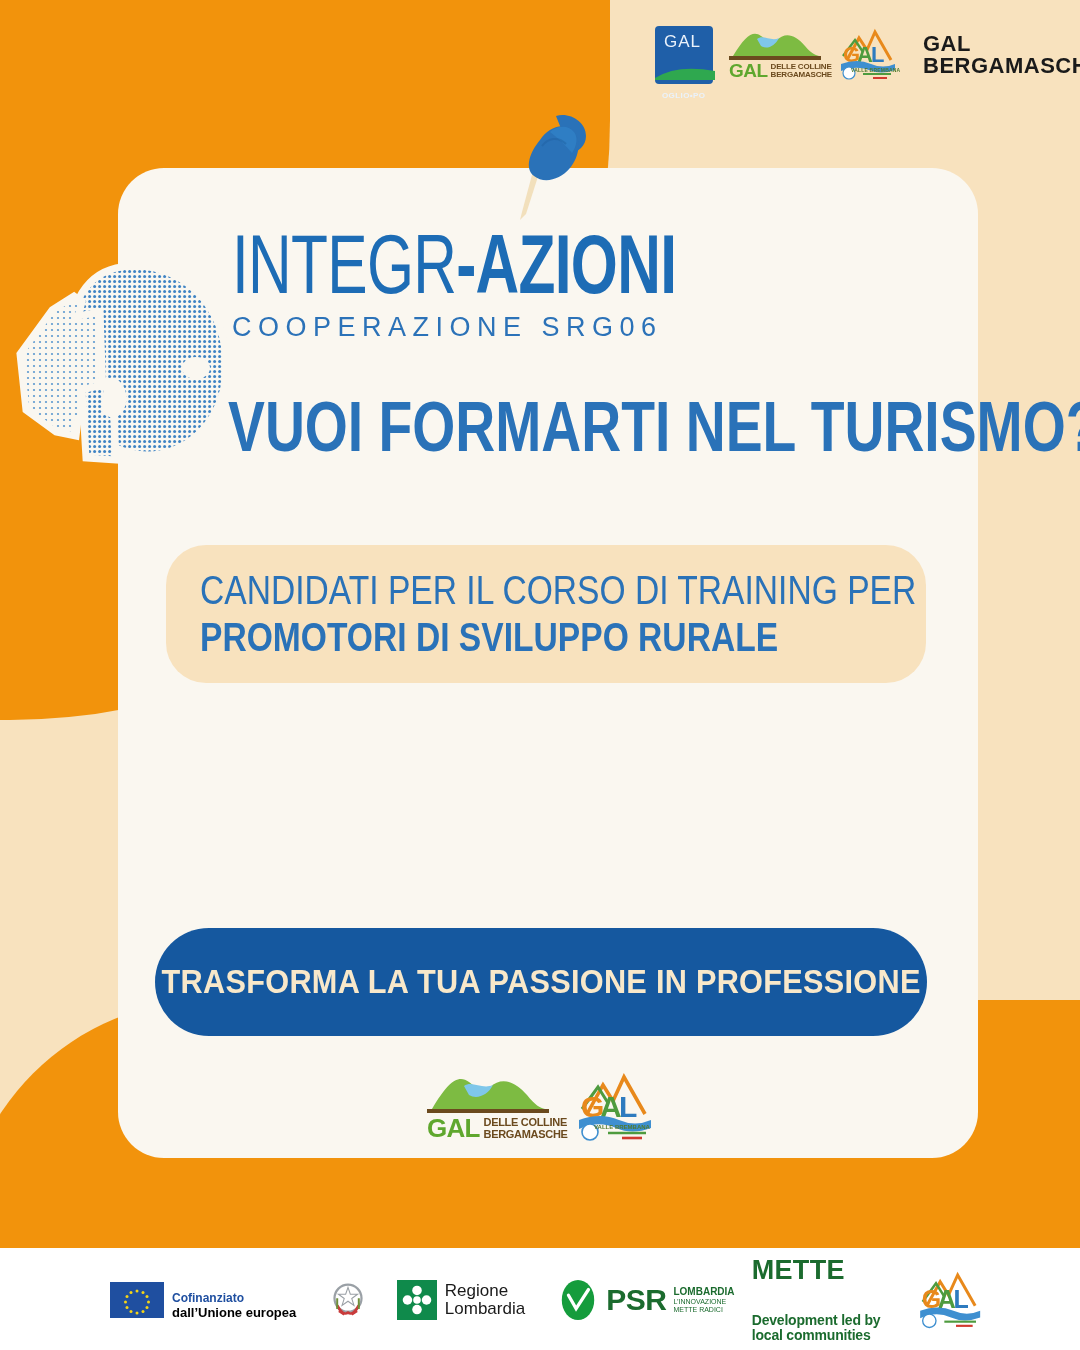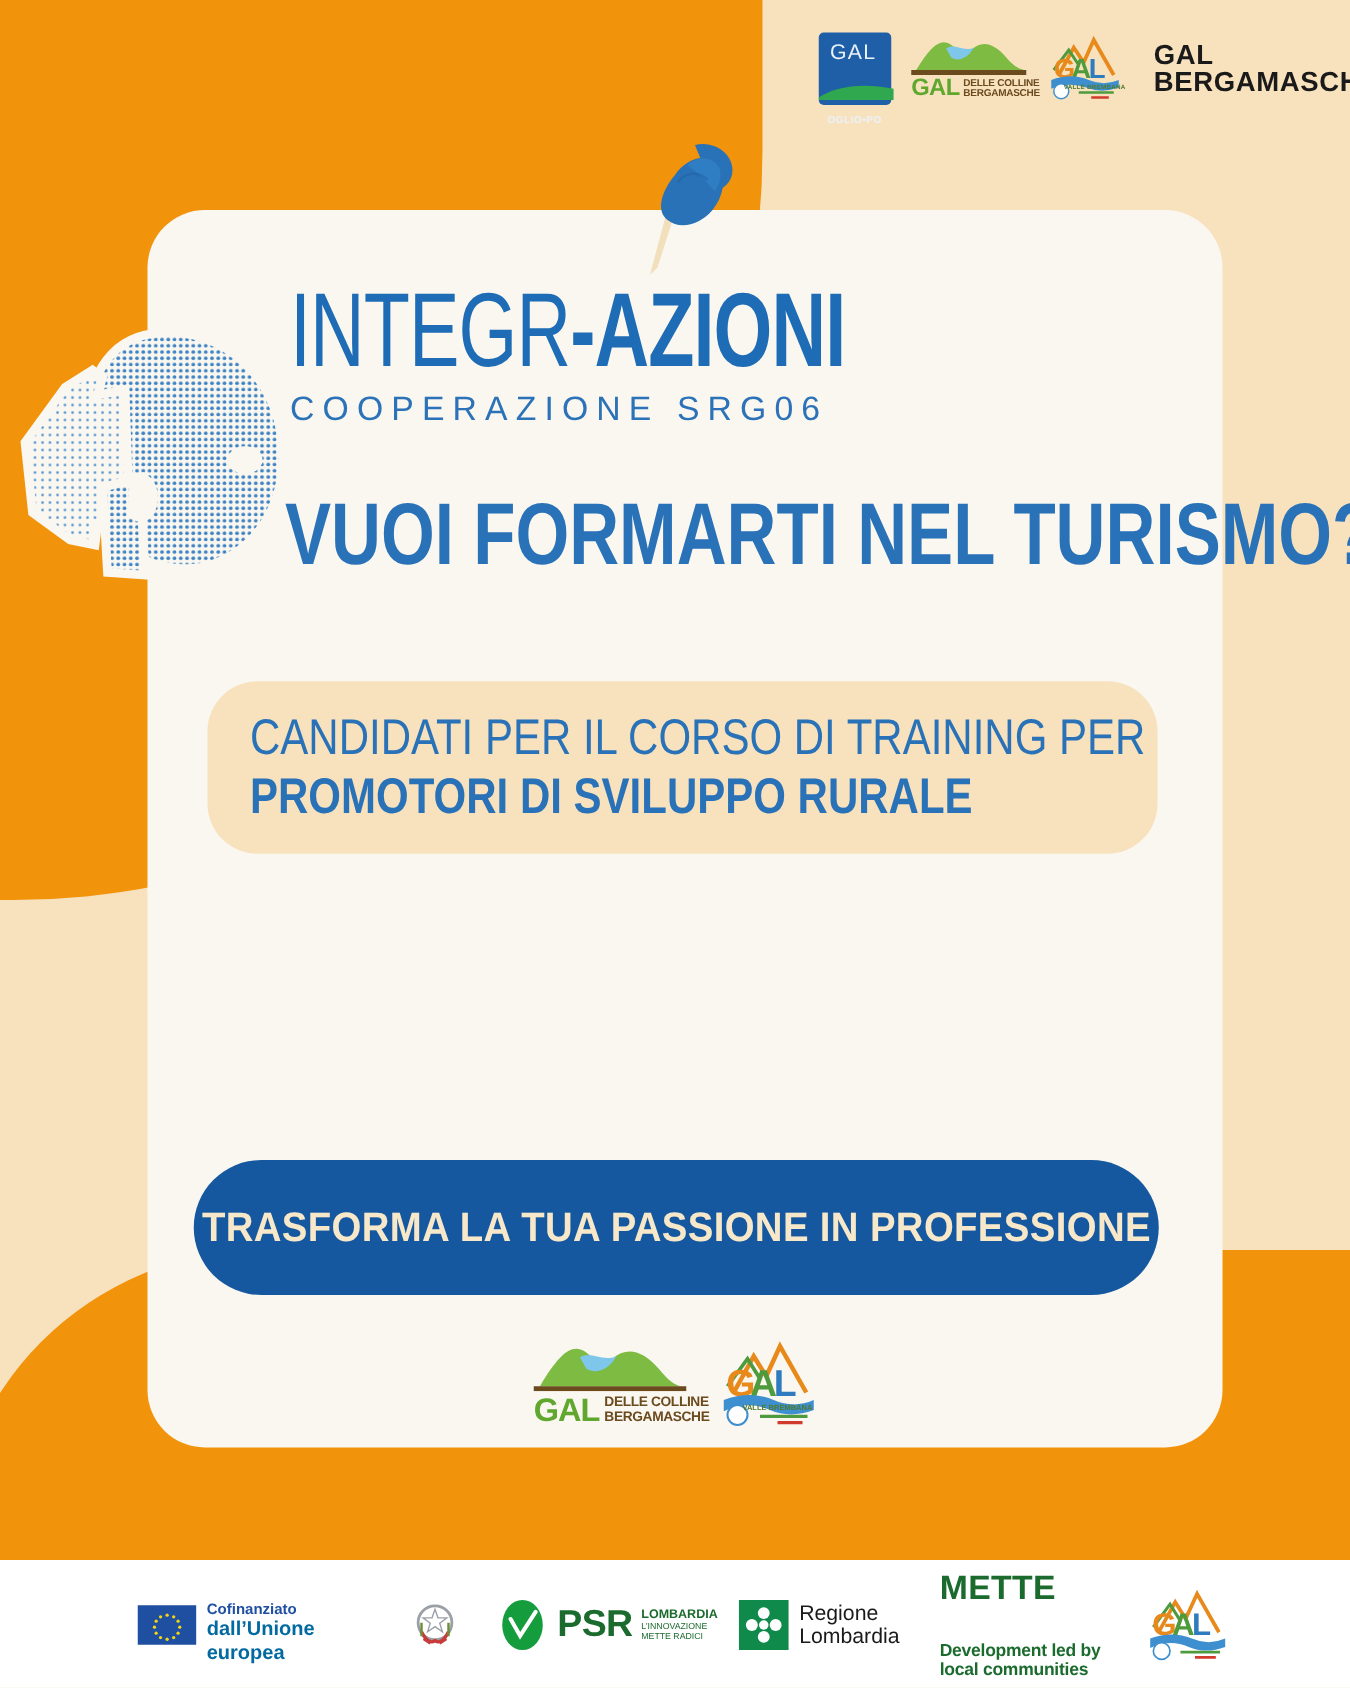--- a/index.html
+++ b/index.html
@@ -299,61 +299,61 @@
           <circle cx="27" cy="31" r="1.5"></circle>
             <circle cx="21" cy="29.5" r="1.5"></circle>
           <circle cx="17" cy="25.5" r="1.5"></circle>
             <circle cx="15.5" cy="20" r="1.5"></circle>
           <circle cx="17" cy="14.5" r="1.5"></circle>
             <circle cx="21" cy="10.5" r="1.5"></circle>
         </g>
       </svg>
       <span style="display:flex;flex-direction:column;line-height:1.2;">
         <span style="font-size:12px;font-weight:700;color:#1F4FA0;margin-top:12px;">Cofinanziato</span>
-        <span style="font-size:16px;font-weight:700;color:#0369a1;">dall’Unione europea</span>
+        <span style="font-size:13px;font-weight:700;color:#000000;text-align:center;">dall’Unione europea</span>
       </span>
     </div>
 
     <div class="footer-item" style="width:100px;justify-content:center;">
       <svg class="lg" viewBox="0 0 40 48" style="width:36px;height:46px;">
         <circle cx="20" cy="22" r="15" fill="none" stroke="#9AA0A6" stroke-width="2.5"></circle>
         <path d="M20 10 L22.6 17.6 L30.6 17.6 L24.2 22.4 L26.6 30 L20 25.4 L13.4 30 L15.8 22.4 L9.4 17.6 L17.4 17.6 Z" fill="#FFFFFF" stroke="#9AA0A6" stroke-width="1.2"></path>
         <path d="M8 30 Q14 42 20 38 Q26 42 32 30" fill="none" stroke="#C83B3B" stroke-width="3"></path>
         <path d="M10 36 L16 40 M30 36 L24 40" stroke="#C83B3B" stroke-width="3"></path>
         <path d="M8 22 L8 34 M32 22 L32 34" stroke="#6E8F3A" stroke-width="2.2"></path>
       </svg>
-    </div>
-
-    <div class="footer-item" style="width:200px;gap:7px;">
-      <svg class="lg" viewBox="0 0 44 44" style="width:42px;height:42px;">
-        <ellipse cx="22" cy="22" rx="17" ry="21" fill="#159C3C"></ellipse>
-        <path d="M12 17 L20 31 L33 11" fill="none" stroke="#FFFFFF" stroke-width="3.4" stroke-linecap="round"></path>
-      </svg>
-      <span style="font-size:30px;font-weight:700;color:#1B6B2E;letter-spacing:-0.5px;">PSR</span>
-      <span style="display:flex;flex-direction:column;line-height:1.15;">
-        <span style="font-size:10px;font-weight:700;color:#1B6B2E;">LOMBARDIA</span>
-        <span style="font-size:7px;font-weight:400;color:#1B6B2E;">L’INNOVAZIONE</span>
-        <span style="font-size:7px;font-weight:400;color:#1B6B2E;">METTE RADICI</span>
-      </span>
     </div>
 
     <div class="footer-item" style="width:165px;gap:8px;">
       <svg class="lg" viewBox="0 0 42 42" style="width:40px;height:40px;">
         <rect width="42" height="42" fill="#0F8A4B"></rect>
         <g fill="#FFFFFF">
           <circle cx="21" cy="11" r="5"></circle>
             <circle cx="31" cy="21" r="5"></circle>
           <circle cx="21" cy="31" r="5"></circle>
             <circle cx="11" cy="21" r="5"></circle>
           <circle cx="21" cy="21" r="4"></circle>
         </g>
       </svg>
       <span style="display:flex;flex-direction:column;line-height:1.08;">
         <span style="font-size:17px;font-weight:400;color:#1A1A1A;">Regione</span>
         <span style="font-size:17px;font-weight:400;color:#1A1A1A;">Lombardia</span>
+      </span>
+    </div>
+
+    <div class="footer-item" style="width:200px;gap:7px;">
+      <svg class="lg" viewBox="0 0 44 44" style="width:42px;height:42px;">
+        <ellipse cx="22" cy="22" rx="17" ry="21" fill="#159C3C"></ellipse>
+        <path d="M12 17 L20 31 L33 11" fill="none" stroke="#FFFFFF" stroke-width="3.4" stroke-linecap="round"></path>
+      </svg>
+      <span style="font-size:30px;font-weight:700;color:#1B6B2E;letter-spacing:-0.5px;">PSR</span>
+      <span style="display:flex;flex-direction:column;line-height:1.15;">
+        <span style="font-size:10px;font-weight:700;color:#1B6B2E;">LOMBARDIA</span>
+        <span style="font-size:7px;font-weight:400;color:#1B6B2E;">L’INNOVAZIONE</span>
+        <span style="font-size:7px;font-weight:400;color:#1B6B2E;">METTE RADICI</span>
       </span>
     </div>
 
     <div class="footer-item" style="width:165px;">
       <span style="display:flex;flex-direction:column;line-height:1.1;">
         <span style="font-size:27px;font-weight:700;color:#1B6B2E;letter-spacing:0.3px;">METTE</span>
         <span style="font-size:14px;font-weight:700;color:#1B6B2E;letter-spacing:-0.2px;margin-top:27px;">Development led by local communities</span>
       </span>
     </div>
 

